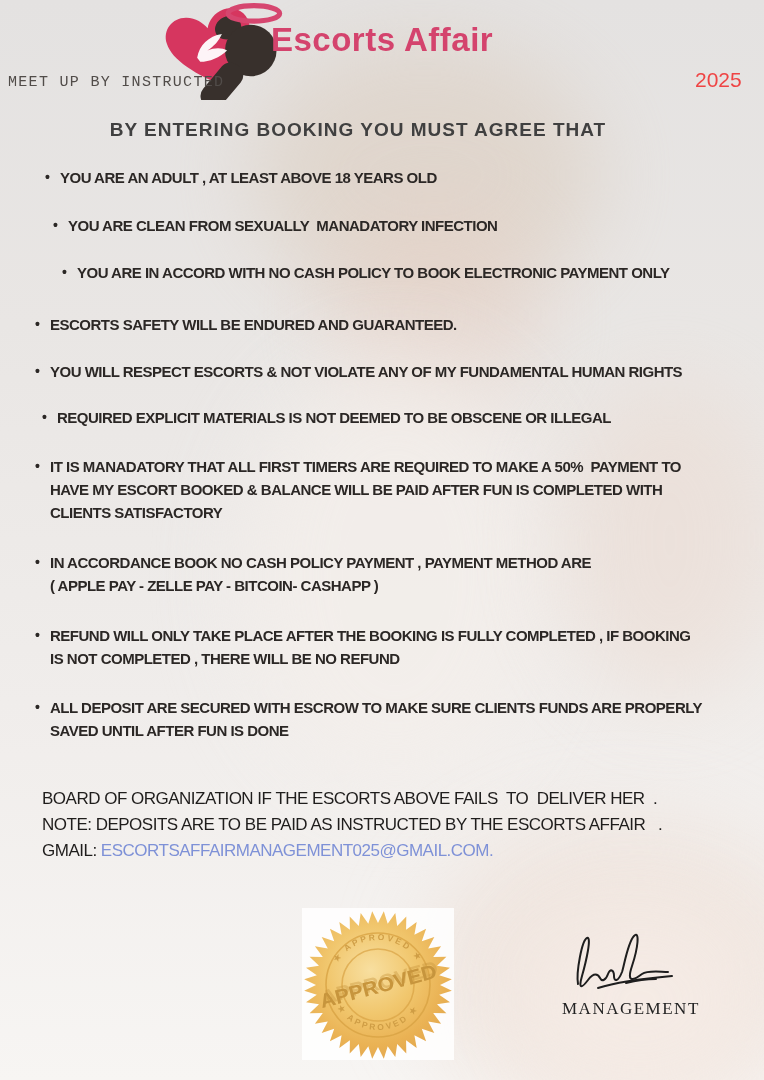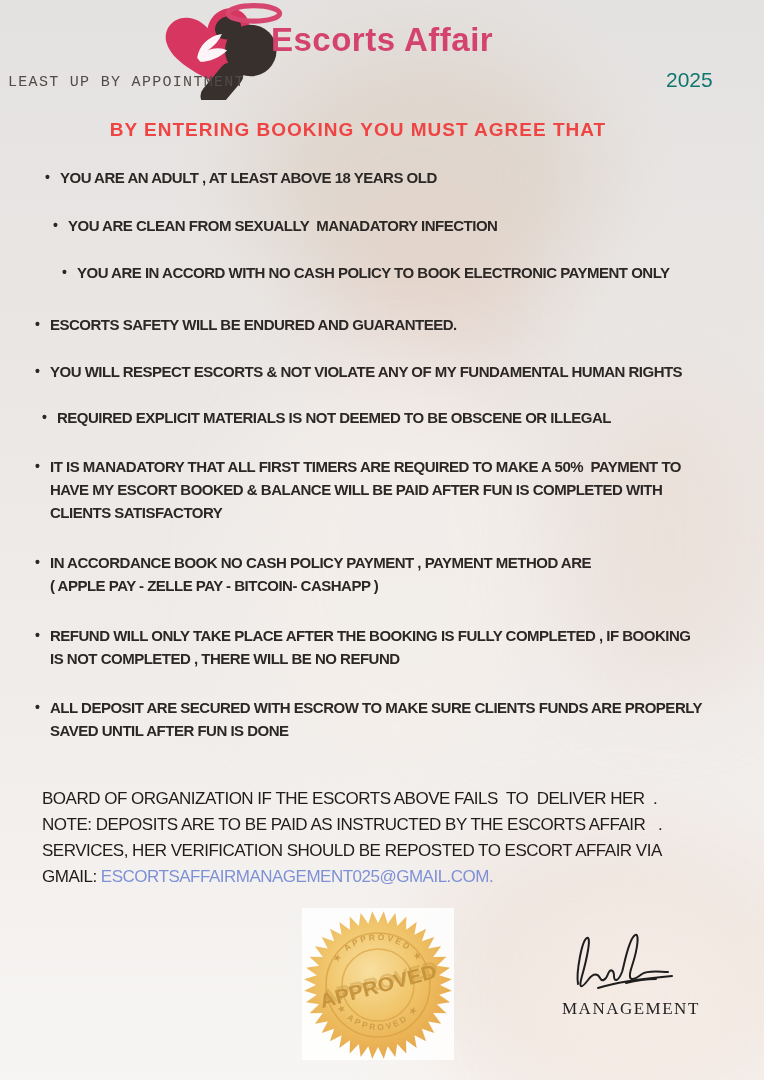--- a/index.html
+++ b/index.html
@@ -21,25 +21,25 @@
   
   .logo{left:158px;top:2px;}
   .brand{
     left:271px;top:21px;font-size:33px;font-weight:700;letter-spacing:.5px;
     color:#d4436d;white-space:nowrap;text-align:center;
   }
   .tagline{
     left:8px;top:74px;font-family:"Liberation Mono","DejaVu Sans Mono",monospace;
     font-size:15px;letter-spacing:1.3px;color:#514c49;white-space:nowrap;font-weight:500;
   }
-  .year{left:666px;top:68px;font-size:21px;color:#0f766e;}
+  .year{left:695px;top:68px;font-size:21px;color:#ef4444;}
 
   .heading{
     left:0;top:119px;width:716px;text-align:center;
-    font-size:19px;font-weight:700;letter-spacing:1px;color:#ef4444;white-space:nowrap;
+    font-size:19px;font-weight:700;letter-spacing:1px;color:#404040;white-space:nowrap;
   }
 
   
   .term{position:absolute;display:flex;color:#2b2725;}
   .term .dot{width:15px;flex:none;font-size:14px;font-weight:700;line-height:23px;}
   .term .txt{
     font-size:15px;font-weight:700;letter-spacing:-0.5px;line-height:23px;
     white-space:pre;
   }
 
@@ -79,21 +79,21 @@
     <g fill="#38302c">
       <ellipse cx="68" cy="25" rx="13" ry="11" transform="rotate(-25 68 25)"></ellipse>
       <circle cx="90" cy="47" r="25"></circle>
       <rect x="50" y="56" width="24" height="50" rx="11" transform="rotate(40 62 81)"></rect>
     </g>
     <ellipse cx="93" cy="11" rx="25" ry="7.5" fill="none" stroke="#d6466f" stroke-width="5"></ellipse>
     <path d="M38,54 C40,42 49,33 62,31 C59,38 54,43 48,47 C55,44 62,44 67,47 C60,54 50,58 41,58 Z" fill="#ffffff" opacity="0.95"></path>
   </svg>
 </div>
 <div class="abs brand">Escorts Affair</div>
-<div class="abs tagline">LEAST UP BY APPOINTMENT</div>
+<div class="abs tagline">MEET UP BY INSTRUCTED</div>
 <div class="abs year">2025</div>
 
 <div class="abs heading">BY ENTERING BOOKING YOU MUST AGREE THAT</div>
 
 <div class="term" style="left:45px;top:166px;">
   <span class="dot">•</span>
   <span class="txt">YOU ARE AN ADULT , AT LEAST ABOVE 18 YEARS OLD</span>
 </div>
 <div class="term" style="left:53px;top:214px;">
   <span class="dot">•</span>
@@ -133,21 +133,20 @@
 </div>
 <div class="term" style="left:35px;top:696px;">
   <span class="dot">•</span>
   <span class="txt">ALL DEPOSIT ARE SECURED WITH ESCROW TO MAKE SURE CLIENTS FUNDS ARE PROPERLY
 SAVED UNTIL AFTER FUN IS DONE</span>
 </div>
 
 <div class="abs note">
   <div class="nline">BOARD OF ORGANIZATION IF THE ESCORTS ABOVE FAILS  TO  DELIVER HER  .</div>
   <div class="nline">NOTE: DEPOSITS ARE TO BE PAID AS INSTRUCTED BY THE ESCORTS AFFAIR   .</div>
-  <div class="nline">SERVICES, HER VERIFICATION SHOULD BE REPOSTED TO ESCORT AFFAIR VIA</div>
   <div class="nline"><span>GMAIL: </span><a class="email-link">ESCORTSAFFAIRMANAGEMENT025@GMAIL.COM.</a></div>
 </div>
 
 <div class="abs stamp-bg"></div>
 <svg class="abs stamp" viewBox="0 0 150 150">
   <defs>
     <radialGradient id="gold" cx="45%" cy="40%" r="65%">
       <stop offset="0%" stop-color="#f8dfa0"></stop>
       <stop offset="45%" stop-color="#f1c76e"></stop>
       <stop offset="78%" stop-color="#eab254"></stop>

